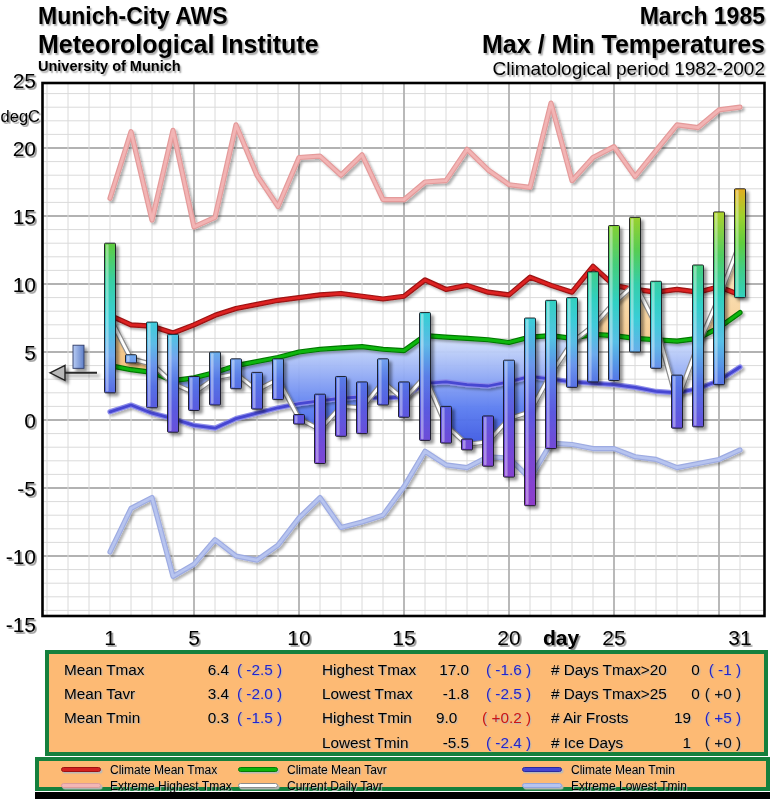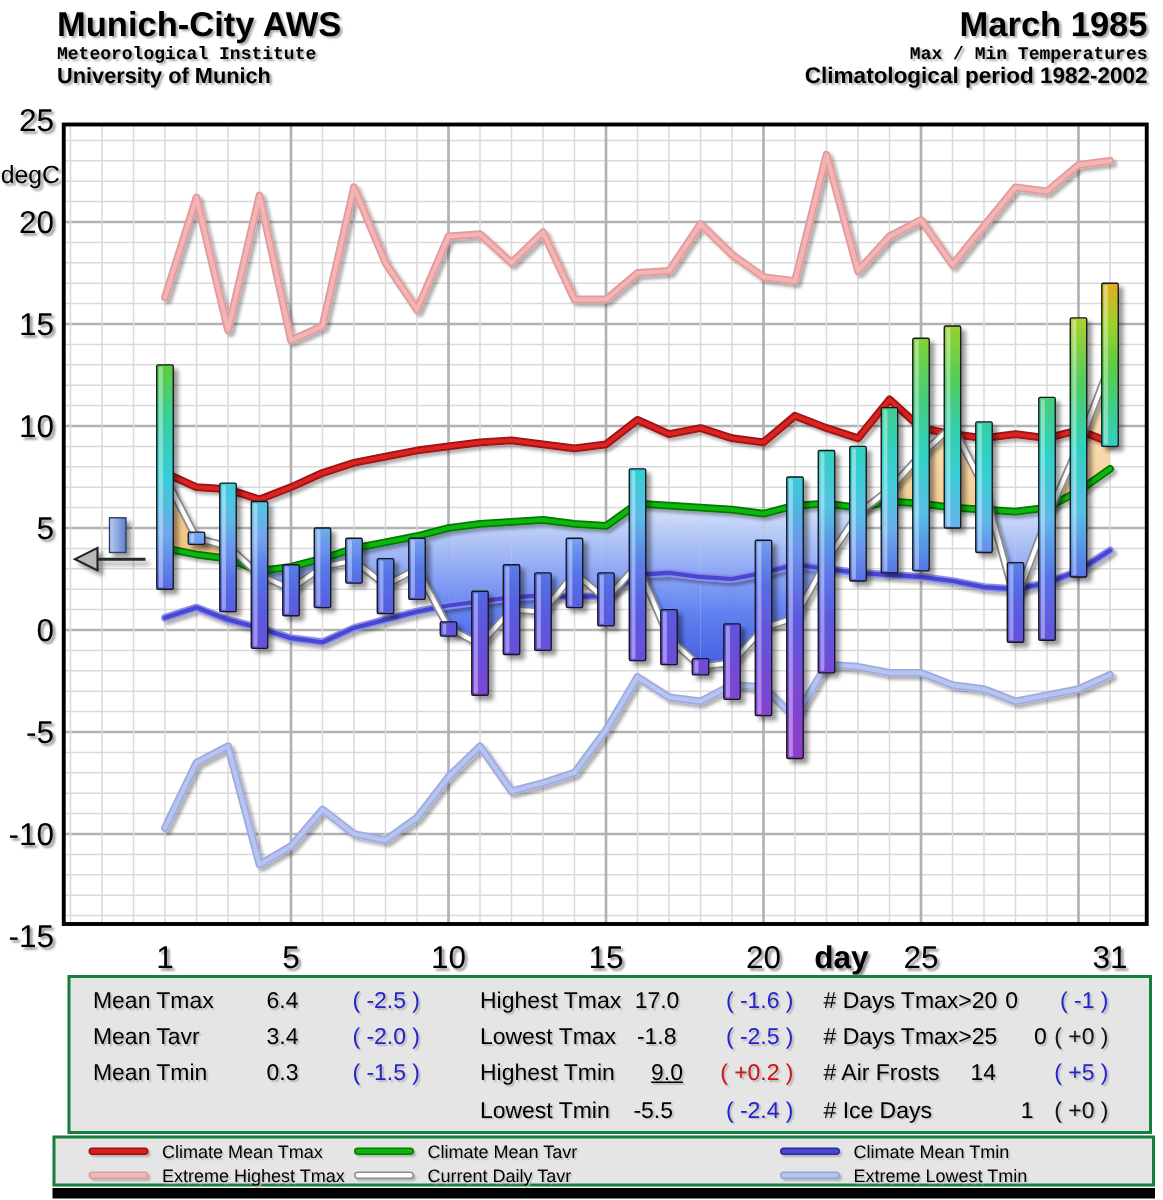--- a/index.html
+++ b/index.html
@@ -2,33 +2,33 @@
 <html><head>
 <meta charset="utf-8">
 <style>
   html,body{margin:0;padding:0;background:#fff;}
   body{width:775px;height:800px;position:relative;overflow:hidden;
        font-family:"Liberation Sans",sans-serif;color:#000;}
   .hdr{position:absolute;top:4px;line-height:1.12;text-shadow:1.6px 1.6px 1.5px #a8a8a8;}
   .hdr-left{left:38px;text-align:left;}
   .hdr-right{right:10px;text-align:right;}
   .hdr .l1{font-size:23px;font-weight:bold;}
-  .hdr .l2{font-size:12px;font-weight:bold;font-family:Liberation Mono, monospace;}
+  .hdr .l2{font-size:25px;font-weight:bold;}
   .hdr .l3{font-size:14.5px;font-weight:bold;}
-  .hdr-right .l3{font-weight:bold;font-size:15px;}
+  .hdr-right .l3{font-weight:normal;font-size:19px;}
   #chart-svg{position:absolute;left:0;top:0;}
-  .panel{position:absolute;background:#e5e5e5;border:2px solid #15803d;box-sizing:border-box;}
+  .panel{position:absolute;background:#fdba74;border:4px solid #15803d;box-sizing:border-box;}
   #stats-box{left:45px;top:650px;width:723px;height:106px;}
   .stat-col{position:absolute;top:7px;}
   .stat-row{display:flex;align-items:baseline;height:24.2px;font-size:15.3px;
             text-shadow:1.2px 1.2px 1px #b6b6b6;}
   .stat-label{flex:1;white-space:nowrap;}
   .stat-value{text-align:right;white-space:pre;}
   .stat-anom{text-align:right;white-space:pre;}
-  .anom-blue{color:#2323cc;padding-left:28px;}
+  .anom-blue{color:#2323cc;}
   .anom-red{color:#cc1414;}
   .anom-black{color:#111;}
   #legend-box{left:35px;top:757px;width:735px;height:34px;}
   .leg-col{position:absolute;top:0;height:100%;}
   .leg-row{display:flex;align-items:center;height:14.5px;margin-top:1.5px;}
   .leg-swatch{width:40px;height:5px;border-radius:3px;margin-right:9px;
               box-shadow:1.5px 1.5px 1px #b9b9b9;box-sizing:border-box;}
   .leg-label{font-size:12px;white-space:nowrap;text-shadow:1px 1px .8px #bdbdbd;}
   #bottom-bar{position:absolute;left:35px;top:792px;width:735px;height:7px;background:#000;}
 </style>
@@ -601,21 +601,21 @@
         <span class="stat-value" style="width: 50px;">17.0</span>
         <span class="stat-anom anom-blue" style="width: 62px;">( -1.6 )</span>
       </div>
       <div class="stat-row">
         <span class="stat-label">Lowest Tmax</span>
         <span class="stat-value" style="width: 50px;">-1.8</span>
         <span class="stat-anom anom-blue" style="width: 62px;">( -2.5 )</span>
       </div>
       <div class="stat-row">
         <span class="stat-label">Highest Tmin</span>
-        <span class="stat-value" style="width: 50px; text-decoration: underline;">9.0</span>
+        <span class="stat-value" style="width: 50px;">9.0</span>
         <span class="stat-anom anom-red" style="width: 81px;">( +0.2 )</span>
       </div>
       <div class="stat-row">
         <span class="stat-label">Lowest Tmin</span>
         <span class="stat-value" style="width: 50px;">-5.5</span>
         <span class="stat-anom anom-blue" style="width: 62px;">( -2.4 )</span>
       </div>
     </div>
     <div class="stat-col" style="left: 502px; width: 190px;">
       <div class="stat-row">
@@ -623,21 +623,21 @@
         <span class="stat-value" style="width: 40px;">0</span>
         <span class="stat-anom anom-blue" style="width: 50px;">( -1 )</span>
       </div>
       <div class="stat-row">
         <span class="stat-label"># Days Tmax&gt;25</span>
         <span class="stat-value" style="width: 40px;">0</span>
         <span class="stat-anom anom-black" style="width: 50px;">( +0 )</span>
       </div>
       <div class="stat-row">
         <span class="stat-label"># Air Frosts</span>
-        <span class="stat-value" style="width: 40px;">14</span>
+        <span class="stat-value" style="width: 40px;">19</span>
         <span class="stat-anom anom-blue" style="width: 50px;">( +5 )</span>
       </div>
       <div class="stat-row">
         <span class="stat-label"># Ice Days</span>
         <span class="stat-value" style="width: 40px;">1</span>
         <span class="stat-anom anom-black" style="width: 50px;">( +0 )</span>
       </div>
     </div>
   </div>
 <div id="legend-box" class="panel">

